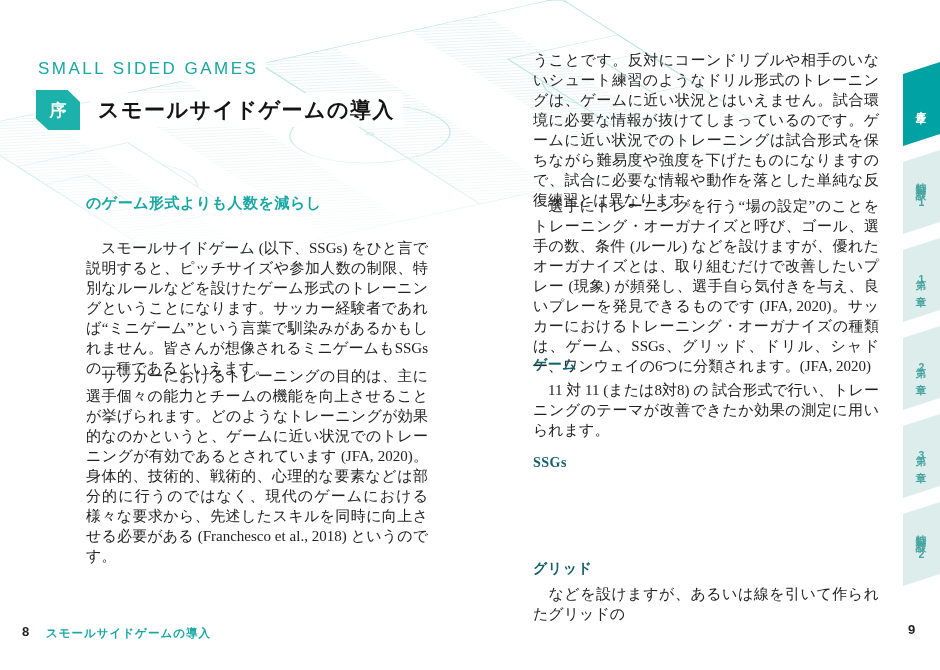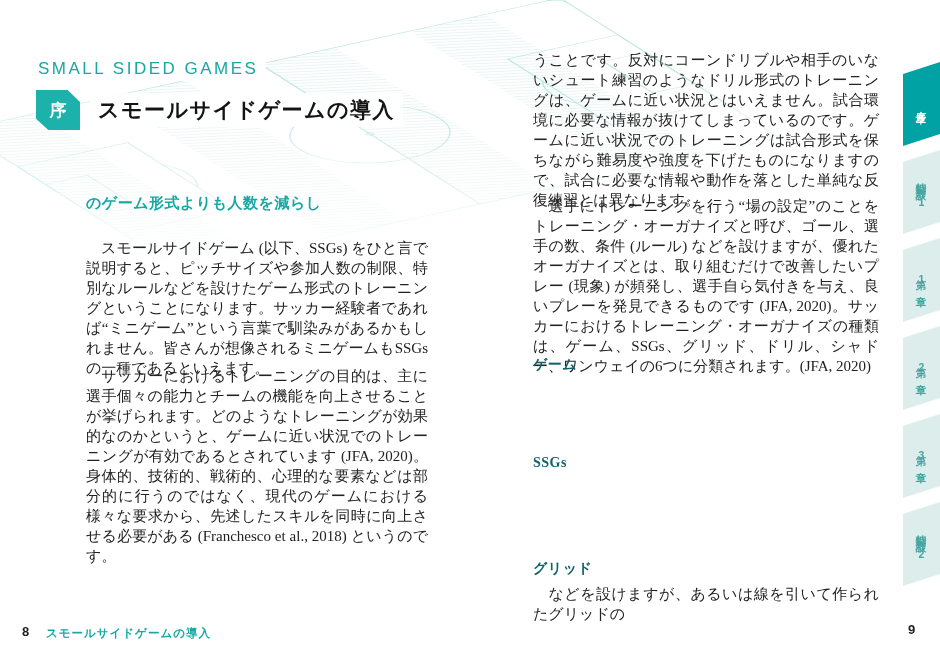--- a/index.html
+++ b/index.html
@@ -146,20 +146,21 @@
     </div>
 
     <div class="subheading">のゲーム形式よりも人数を減らし</div>
     <div class="para lp1">　スモールサイドゲーム (以下、SSGs) をひと言で説明すると、ピッチサイズや参加人数の制限、特別なルールなどを設けたゲーム形式のトレーニングということになります。サッカー経験者であれば“ミニゲーム”という言葉で馴染みがあるかもしれません。皆さんが想像されるミニゲームもSSGsの一種であるといえます。</div>
     <div class="para lp2">　サッカーにおけるトレーニングの目的は、主に選手個々の能力とチームの機能を向上させることが挙げられます。どのようなトレーニングが効果的なのかというと、ゲームに近い状況でのトレーニングが有効であるとされています (JFA, 2020)。身体的、技術的、戦術的、心理的な要素などは部分的に行うのではなく、現代のゲームにおける様々な要求から、先述したスキルを同時に向上させる必要がある (Franchesco et al., 2018) というのです。</div>
 
     <div class="para rp1">うことです。反対にコーンドリブルや相手のいないシュート練習のようなドリル形式のトレーニングは、ゲームに近い状況とはいえません。試合環境に必要な情報が抜けてしまっているのです。ゲームに近い状況でのトレーニングは試合形式を保ちながら難易度や強度を下げたものになりますので、試合に必要な情報や動作を落とした単純な反復練習とは異なります。</div>
     <div class="para rp2">　選手にトレーニングを行う“場の設定”のことをトレーニング・オーガナイズと呼び、ゴール、選手の数、条件 (ルール) などを設けますが、優れたオーガナイズとは、取り組むだけで改善したいプレー (現象) が頻発し、選手自ら気付きを与え、良いプレーを発見できるものです (JFA, 2020)。サッカーにおけるトレーニング・オーガナイズの種類は、ゲーム、SSGs、グリッド、ドリル、シャドー、ワンウェイの6つに分類されます。(JFA, 2020)</div>
 
     <div class="section-heading rs1h">ゲーム</div>
+    <div class="para rs1b">　11 対 11 (または8対8) の 試合形式で行い、トレーニングのテーマが改善できたか効果の測定に用いられます。</div>
 
     <div class="section-heading rs2h">SSGs</div>
 
     <div class="section-heading rs3h">グリッド</div>
     <div class="para rs3b">　などを設けますが、あるいは線を引いて作られたグリッドの</div>
 
     <div class="tab active t0">
         <span class="vtext">序章</span>
       </div>
     <div class="tab t1">

